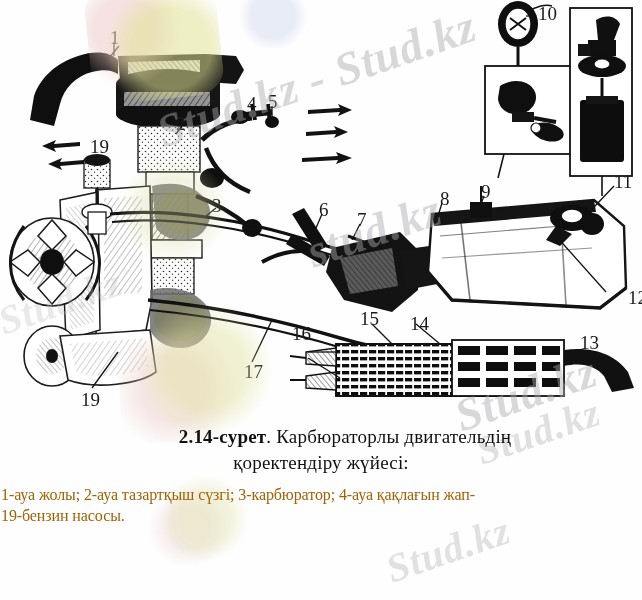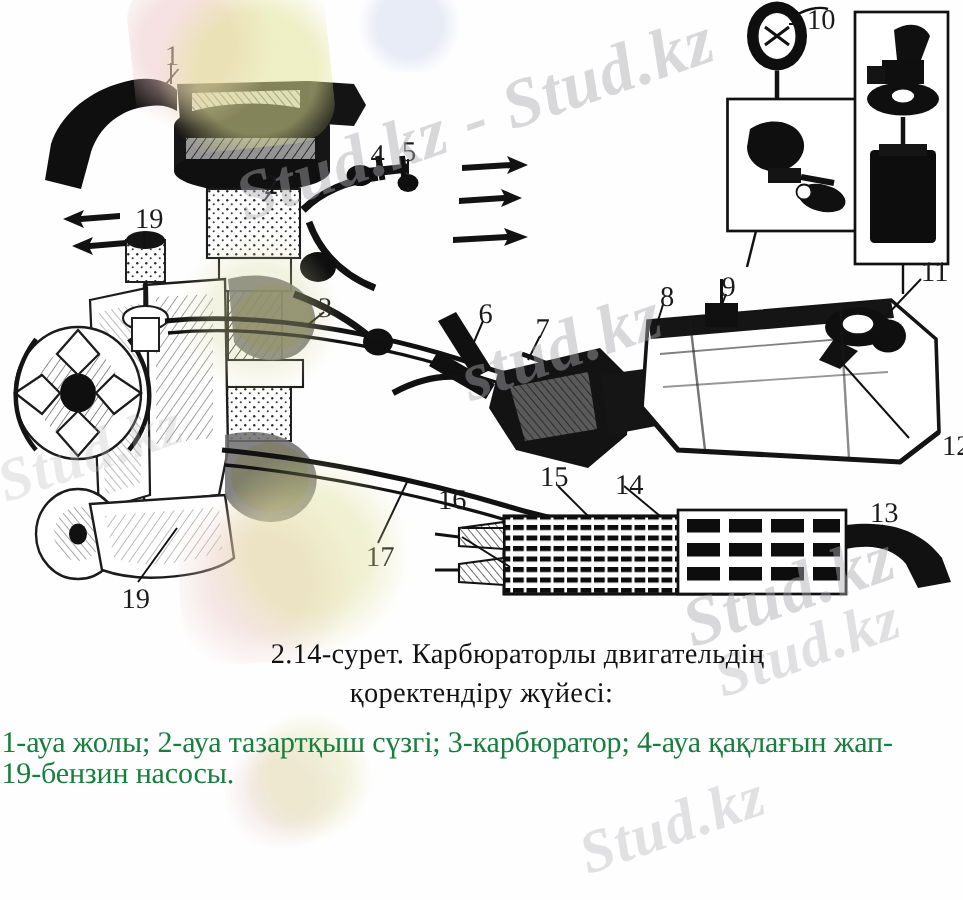--- a/index.html
+++ b/index.html
@@ -106,35 +106,35 @@
     width: 642px;
     z-index: 5;
     text-align: center;
   }
   .cap-line {
     font-size: 19px;
     line-height: 26px;
     color: #111;
     letter-spacing: .2px;
   }
-  .cap-strong { font-weight: 400; margin-left: 48px; }
+  .cap-strong { font-weight: 700; margin-left: 48px; }
 
   #legend {
     position: absolute;
     left: 0;
     top: 485px;
     width: 642px;
     z-index: 5;
     padding: 0 1px;
     box-sizing: border-box;
   }
   .leg-line {
-    font-size: 20px;
+    font-size: 16px;
     line-height: 20.5px;
-    color: #15803d;
+    color: #a16207;
     white-space: nowrap;
     letter-spacing: -0.1px;
   }
   .leg-line.justify { letter-spacing: .55px; }
 </style>
 </head>
 <body>
 
 <div id="page">
 

